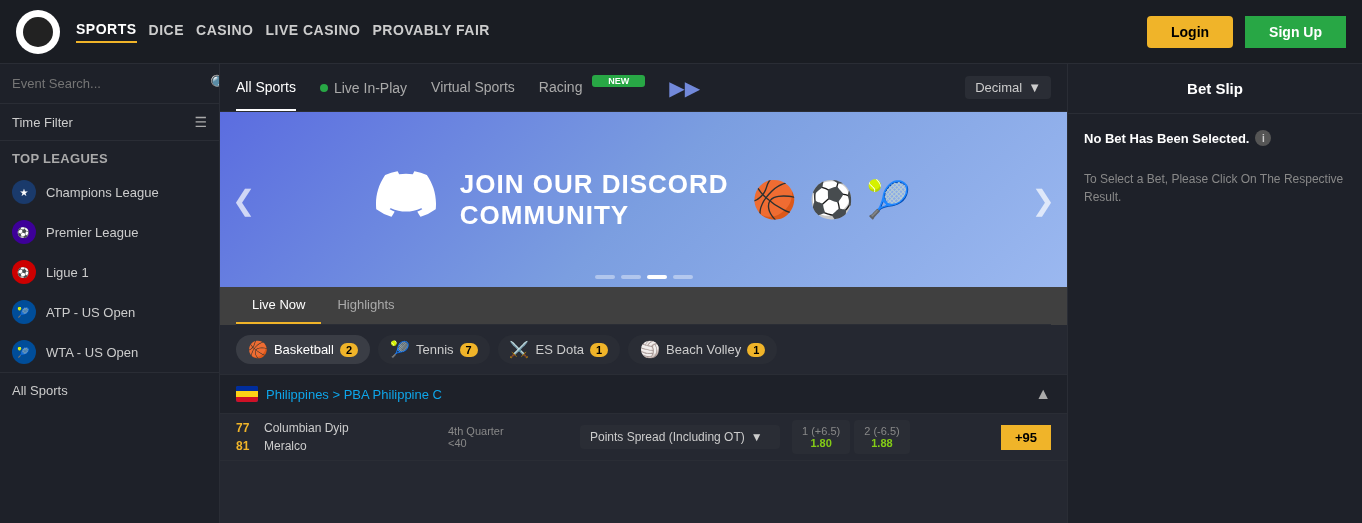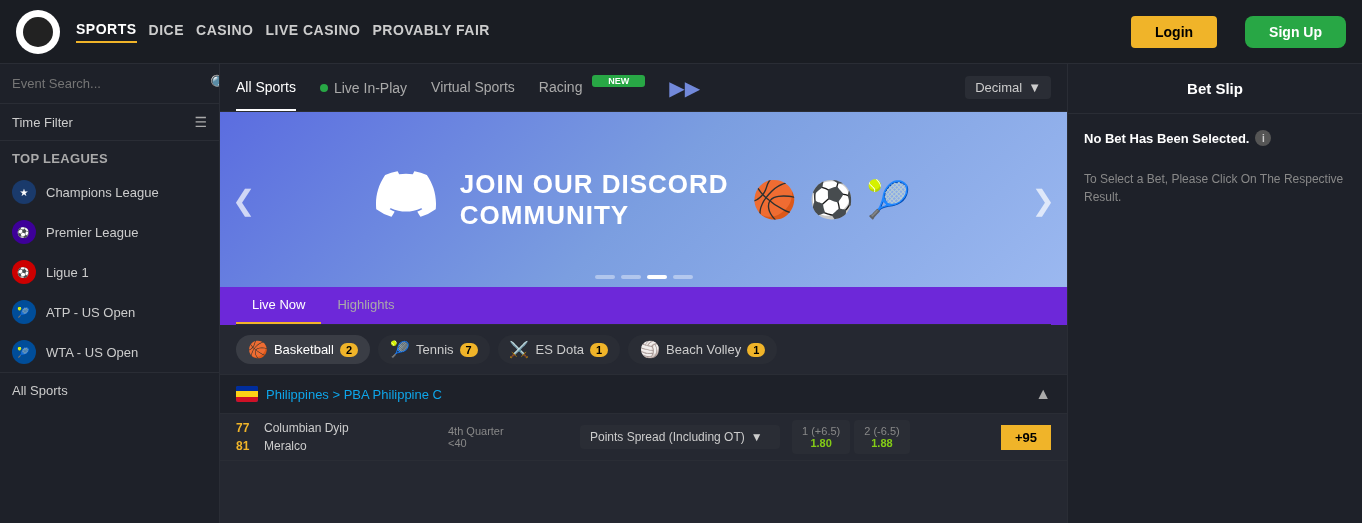--- a/index.html
+++ b/index.html
@@ -42,37 +42,37 @@
       cursor: pointer;
       letter-spacing: 0.5px;
       padding-bottom: 4px;
     }
     .nav-link.active {
       color: #fff;
       border-bottom: 2px solid #f0b429;
     }
     .nav-btns {
       display: flex;
-      gap: 28px;
+      gap: 12px;
     }
     .btn-login {
       background: #f0b429;
       color: #000;
       border: none;
       border-radius: 4px;
       padding: 8px 24px;
       font-size: 14px;
       font-weight: bold;
       cursor: pointer;
     }
     .btn-signup {
       background: #28a745;
       color: #fff;
       border: none;
-      border-radius: 8px;
+      border-radius: 0;
       padding: 8px 24px;
       font-size: 14px;
       font-weight: bold;
       cursor: pointer;
     }
 
     
     .main-layout {
       display: flex;
       height: calc(523px - 64px);
@@ -269,21 +269,21 @@
     .banner-dot { width: 20px; height: 4px; background: rgba(255,255,255,0.4); border-radius: 2px; }
     .banner-dot.active { background: #fff; }
     .banner-sports-icons {
       display: flex;
       gap: 12px;
       font-size: 36px;
     }
 
     
     .live-section {
-      background: #6d28d9;
+      background: #404040;
       padding: 0 16px;
     }
     .live-tabs {
       display: flex;
       gap: 0;
       border-bottom: 1px solid #2a2d35;
     }
     .live-tab {
       padding: 10px 16px;
       font-size: 13px;

